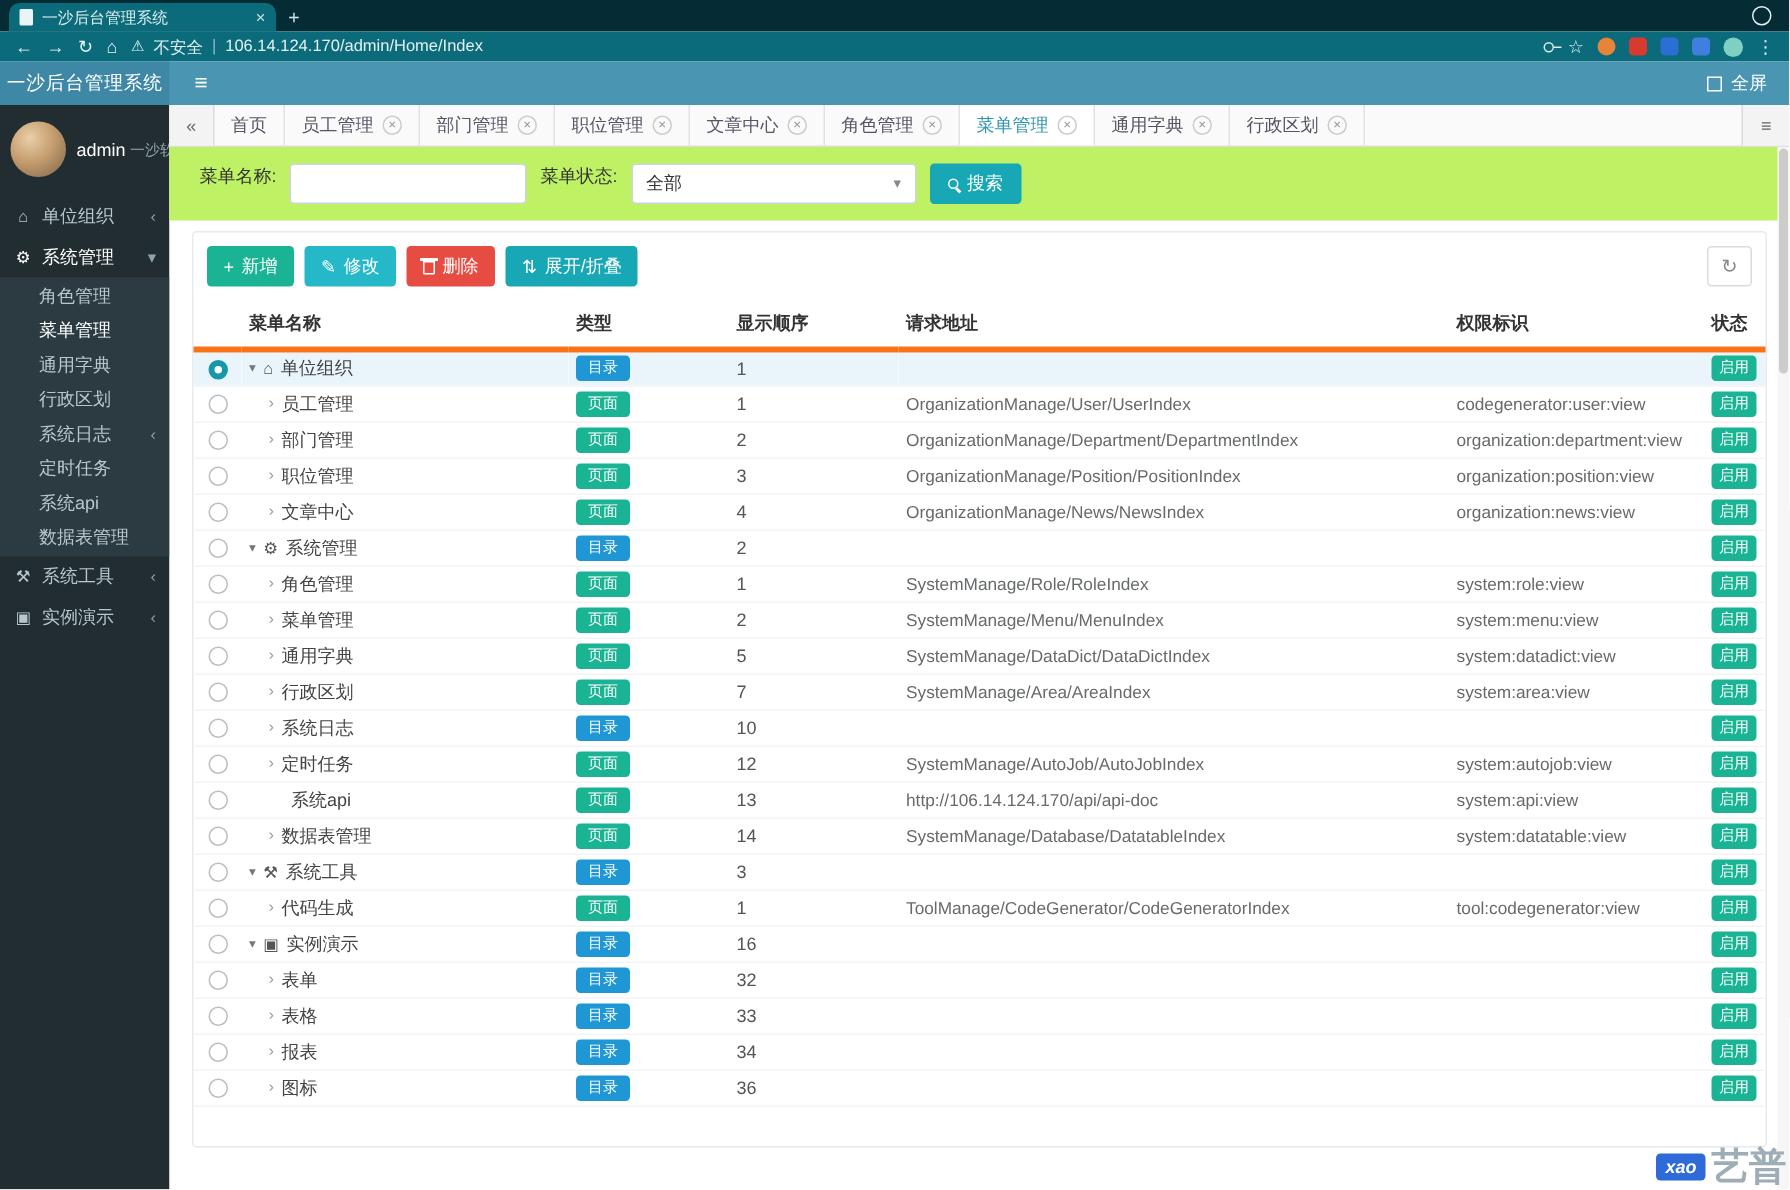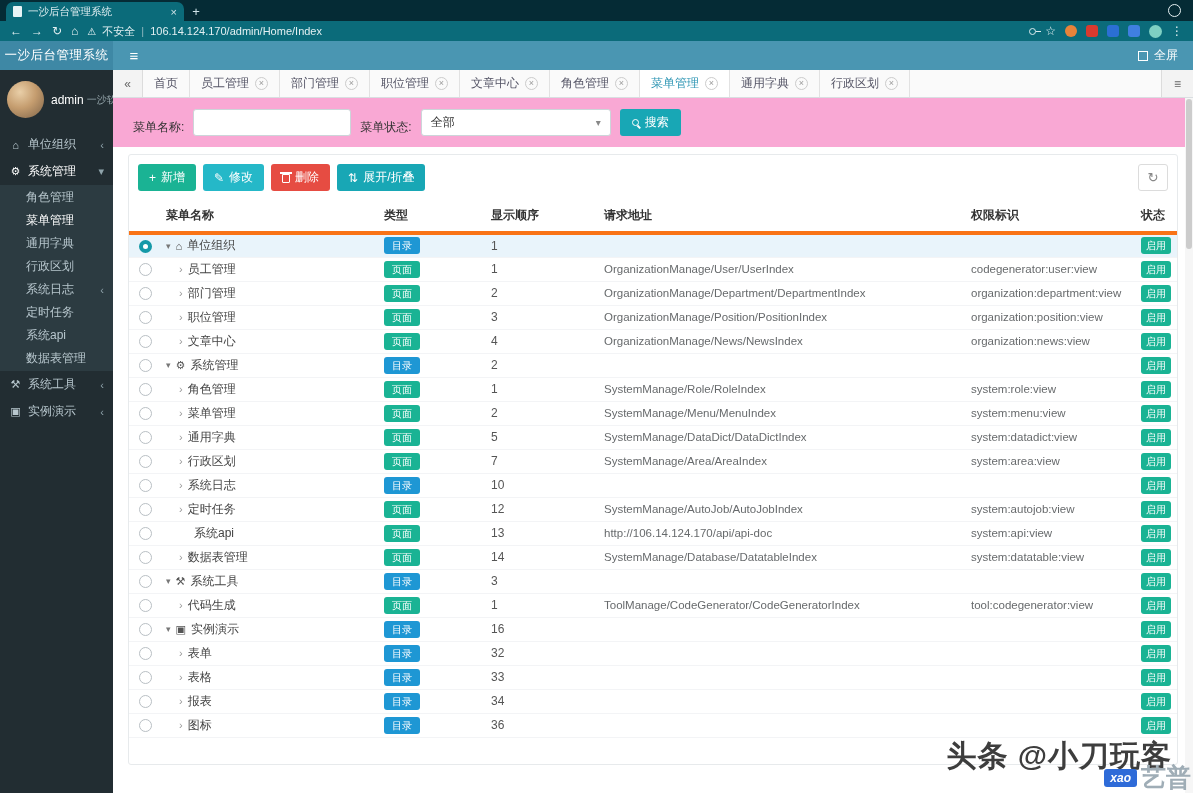--- a/index.html
+++ b/index.html
@@ -60,21 +60,21 @@
 
 .tabbar{height:28px;background:#fafafa;border-bottom:1px solid #d9dee1;display:flex;align-items:stretch;flex-shrink:0}
 .tsbtn{width:30px;border-right:1px solid #dcdcdc;display:flex;align-items:center;justify-content:center;color:#666;font-size:12px;background:#f3f3f3;cursor:pointer}
 .ptabs{display:flex;align-items:stretch;overflow:hidden;flex:1}
 .ptab{display:flex;align-items:center;gap:6px;padding:0 11px;border-right:1px solid #e2e2e2;font-size:12px;color:#556;white-space:nowrap;cursor:pointer}
 .ptab.active{background:#fff;color:#2f96b4}
 .ptab .x{width:13px;height:13px;border:1px solid #ccc;border-radius:50%;font-size:9px;line-height:11px;text-align:center;color:#999;cursor:pointer}
 .tlbtn{width:32px;border-left:1px solid #dcdcdc;display:flex;align-items:center;justify-content:center;color:#666;background:#f3f3f3;cursor:pointer}
 
 
-.searchrow{display:flex;align-items:flex-end;gap:9px;padding:11px 20px;background:#f9a8d4;flex-shrink:0}
+.searchrow{display:flex;align-items:flex-start;gap:9px;padding:11px 20px;background:#bef264;flex-shrink:0}
 .srlabel{color:#333}
 .txt{width:158px;height:27px;border:1px solid #ccd5d9;border-radius:3px;padding:0 8px;font-size:12px;color:#333}
 .selectbox{width:190px;height:27px;border:1px solid #ccd5d9;border-radius:3px;display:flex;align-items:center;padding:0 9px;color:#333;justify-content:space-between;background:#fff;cursor:pointer}
 .selectbox .chevdown{color:#888;font-size:10px}
 .btnsearch{height:27px;background:#18a7b5;border:none;color:#fff;border-radius:3px;padding:0 12px;font-size:12px;display:flex;align-items:center;gap:6px;cursor:pointer}
 .i-mag{width:7px;height:7px;border:1.5px solid #fff;border-radius:50%;position:relative;display:inline-block}
 .i-mag::after{content:"";position:absolute;width:4px;height:1.5px;background:#fff;right:-3px;bottom:-2px;transform:rotate(45deg)}
 
 
 .panel{margin:7px 15px 0;border:1px solid #e7eaec;border-radius:3px;background:#fff;padding-bottom:26px}
@@ -619,21 +619,20 @@
                 <td><span class="permtext"></span></td>
                 <td><span class="sbadge" style="background: rgb(26, 179, 148);">启用</span></td>
               </tr>
             </tbody>
         </table>
       </div>
 
     </main>
   </div>
 
-  <div class="wm-head">头条 @小刀玩客</div>
   <div class="wm-logo">
     <span class="wm-xao">xao</span>
     <span class="wm-yipu">艺普</span>
   </div>
 
   <div class="vscroll">
     <div class="vthumb"></div>
   </div>
 
 </div>

